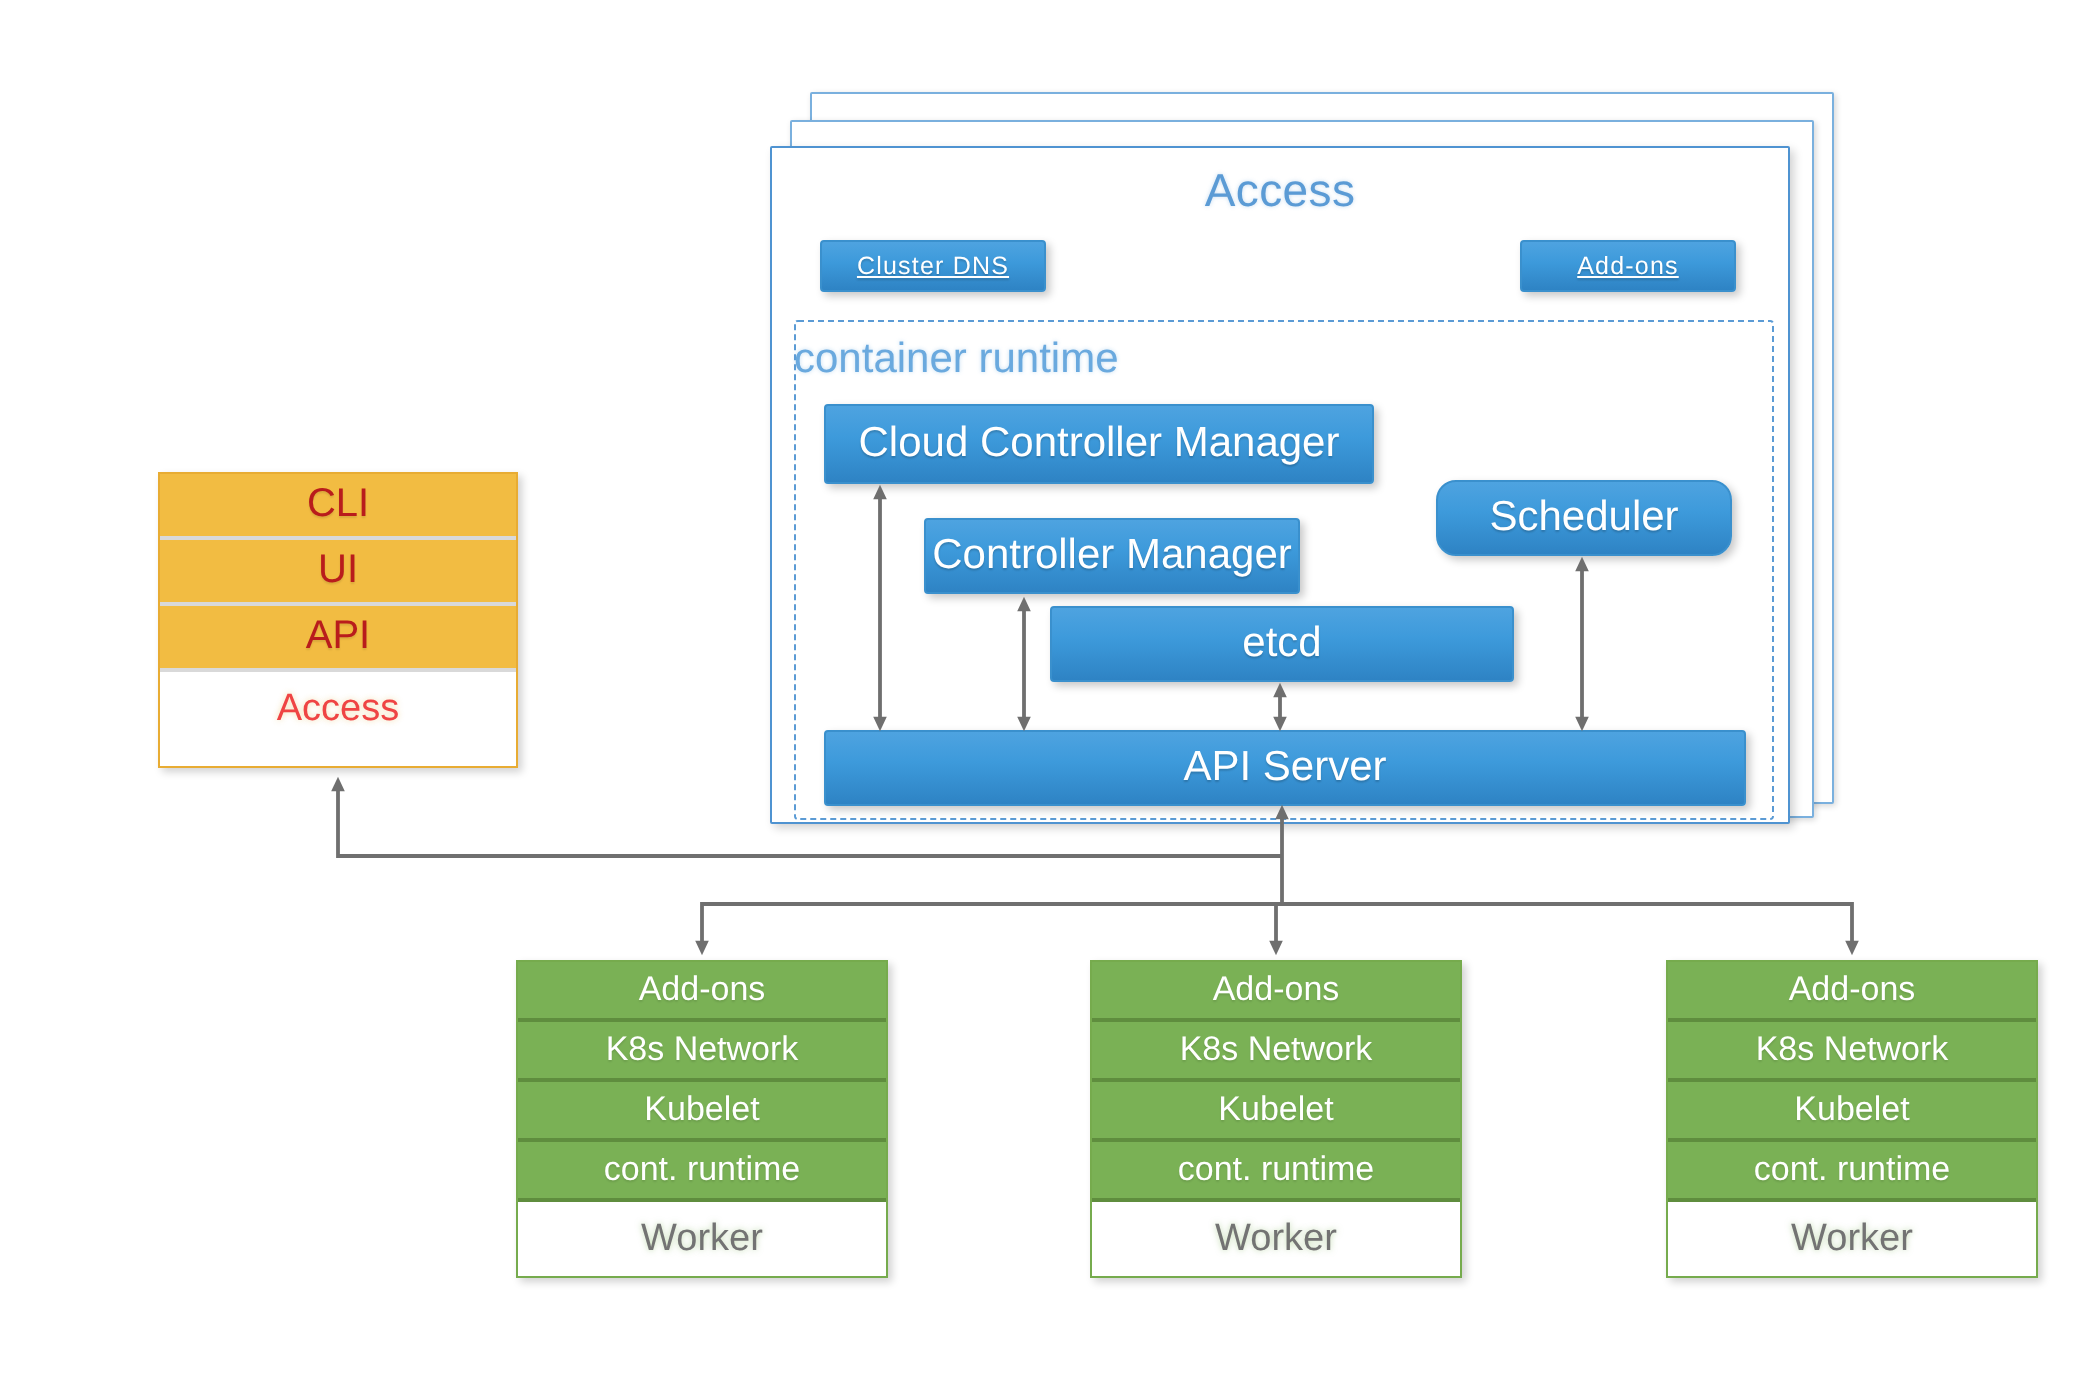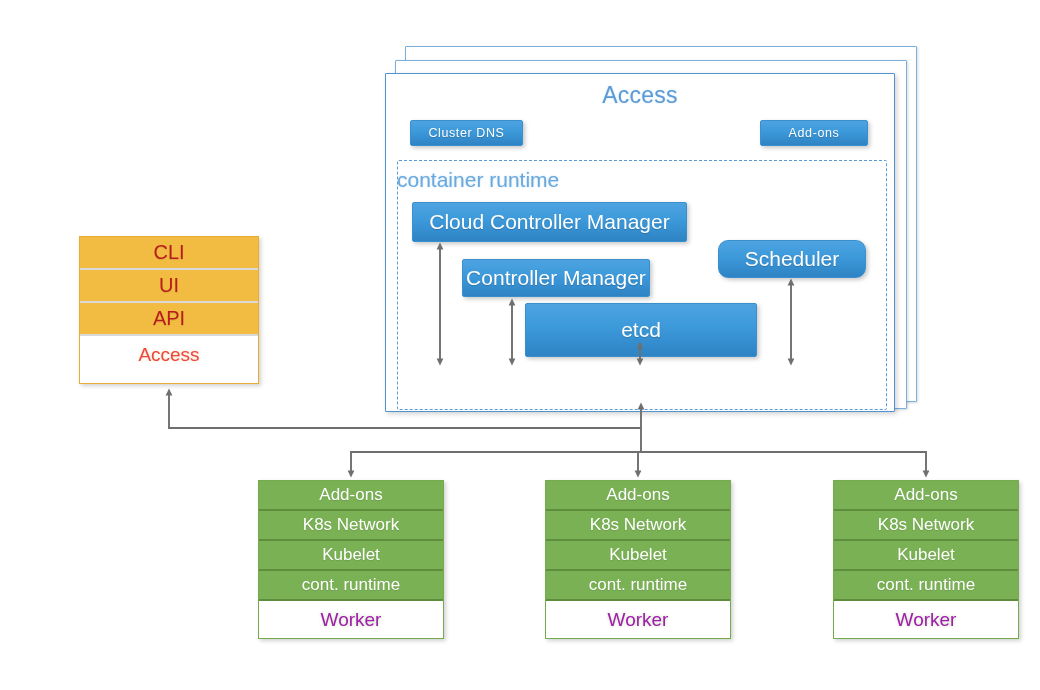--- a/index.html
+++ b/index.html
@@ -71,21 +71,21 @@
     border: 1px solid #3a90cd;
     border-radius: 2px;
     color: #ffffff;
     display: flex;
     align-items: center;
     justify-content: center;
     box-shadow: 2px 2px 4px rgba(0,0,0,0.22);
     text-shadow: 0 1px 1px rgba(0,0,0,0.18);
   }
   .blue-box.big   { font-size: 21px; }
-  .blue-box.small { font-size: 12.5px; letter-spacing: 0.6px; }
+  .blue-box.small { font-size: 12.5px; letter-spacing: 0.6px; text-decoration: underline; }
 
   
   .access-wrap {
     border: 1.2px solid #e8ac33;
     background: #ffffff;
     box-shadow: 2px 2px 4px rgba(0,0,0,0.18);
     overflow: hidden;
   }
   .orange-row {
     height: 31px;
@@ -123,21 +123,21 @@
     font-size: 17px;
     display: flex;
     align-items: center;
     justify-content: center;
     border-bottom: 2px solid #5f8d3e;
     text-shadow: 0 1px 1px rgba(0,0,0,0.10);
   }
   .worker-foot {
     height: 37px;
     background: #ffffff;
-    color: #a21caf;
+    color: #737373;
     font-size: 19px;
     display: flex;
     align-items: center;
     justify-content: center;
     text-shadow: 0 0 3px rgba(134,184,95,0.5);
   }
 
   
   #connectors {
     position: absolute;
@@ -166,22 +166,23 @@
   <div class="abs dashed-region" style="left:397px; top:160px; width:490px; height:250px;"></div>
 
   <div class="runtime-title">container runtime</div>
 
   <div class="abs blue-box big" style="left:412px; top:202px; width:275px; height:40px;">Cloud Controller Manager</div>
 
   <div class="abs blue-box big" style="left:462px; top:259px; width:188px; height:38px;">Controller Manager</div>
 
   <div class="abs blue-box big" style="left:718px; top:240px; width:148px; height:38px;border-radius:10px;">Scheduler</div>
 
-  <div class="abs blue-box big" style="left:525px; top:303px; width:232px; height:54px;">etcd</div>
-
+  <div class="abs blue-box big" style="left:525px; top:303px; width:232px; height:38px;">etcd</div>
+
+  <div class="abs blue-box big" style="left:412px; top:365px; width:461px; height:38px;">API Server</div>
 
   <div class="abs access-wrap" style="left:79px; top:236px; width:180px; height:148px;">
     <div class="orange-row">CLI</div>
     <div class="orange-row">UI</div>
     <div class="orange-row">API</div>
     <div class="access-foot">Access</div>
   </div>
 
   <div class="abs worker-wrap" style="left:258px; top:480px; width:186px; height:159px;">
     <div class="green-row">Add-ons</div>

